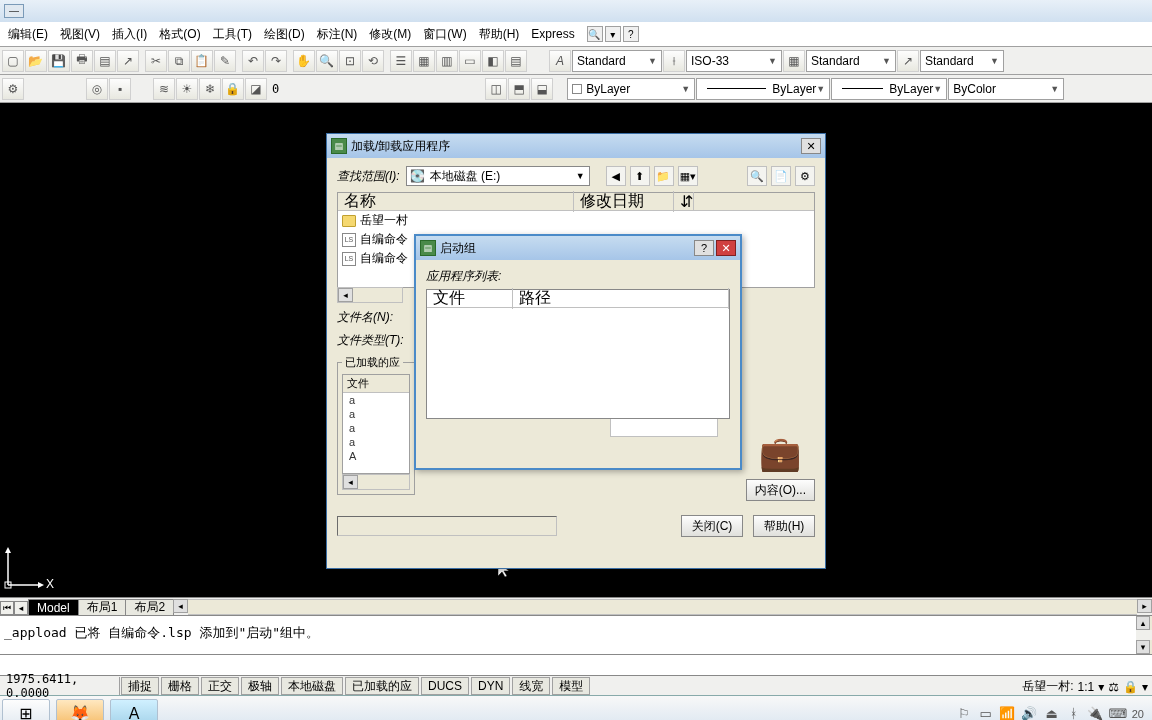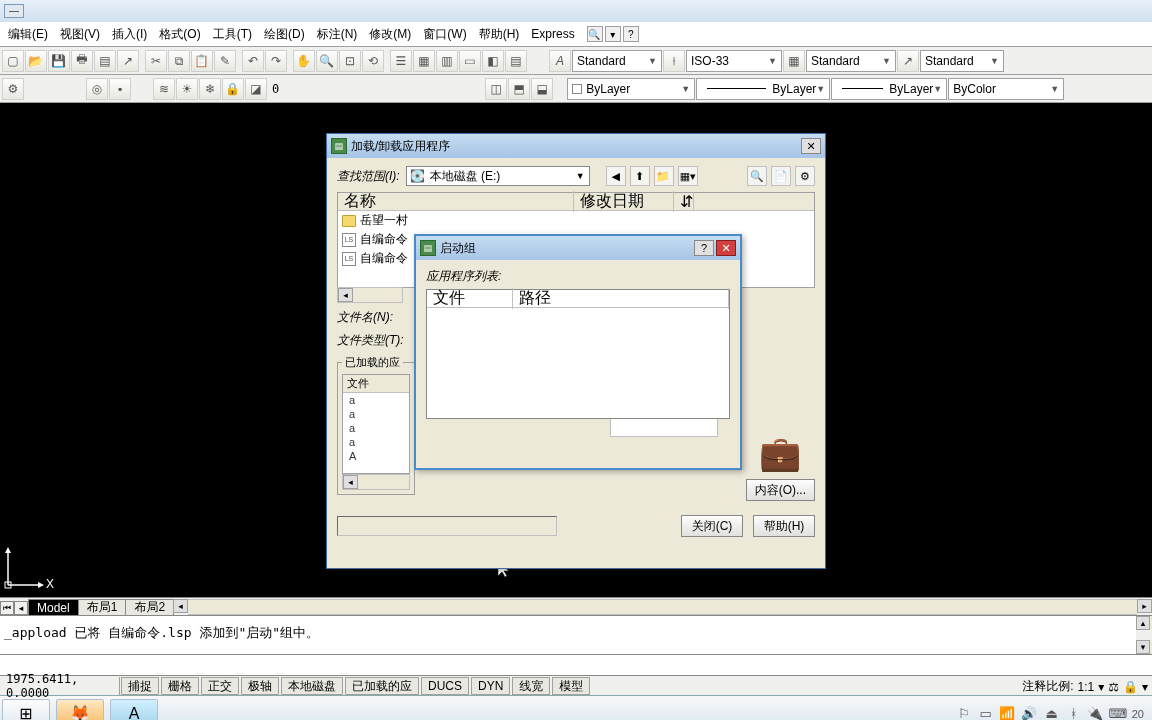--- a/index.html
+++ b/index.html
@@ -376,21 +376,21 @@
   <div class="status-cell btn3d">
       <span>DYN</span>
     </div>
   <div class="status-cell btn3d">
       <span>线宽</span>
     </div>
   <div class="status-cell btn3d">
       <span>模型</span>
     </div>
   <div style="margin-left:auto;display:flex;align-items:center;gap:4px;padding-right:4px">
-    <span>注释比例:</span>
+    <span>岳望一村:</span>
     <span>1:1</span>
     <span>▾</span>
     <span>⚖</span>
     <span>🔒</span>
     <span>▾</span>
   </div>
 </div>
 
 <div class="taskbar">
   <div class="task-item">⊞</div>

